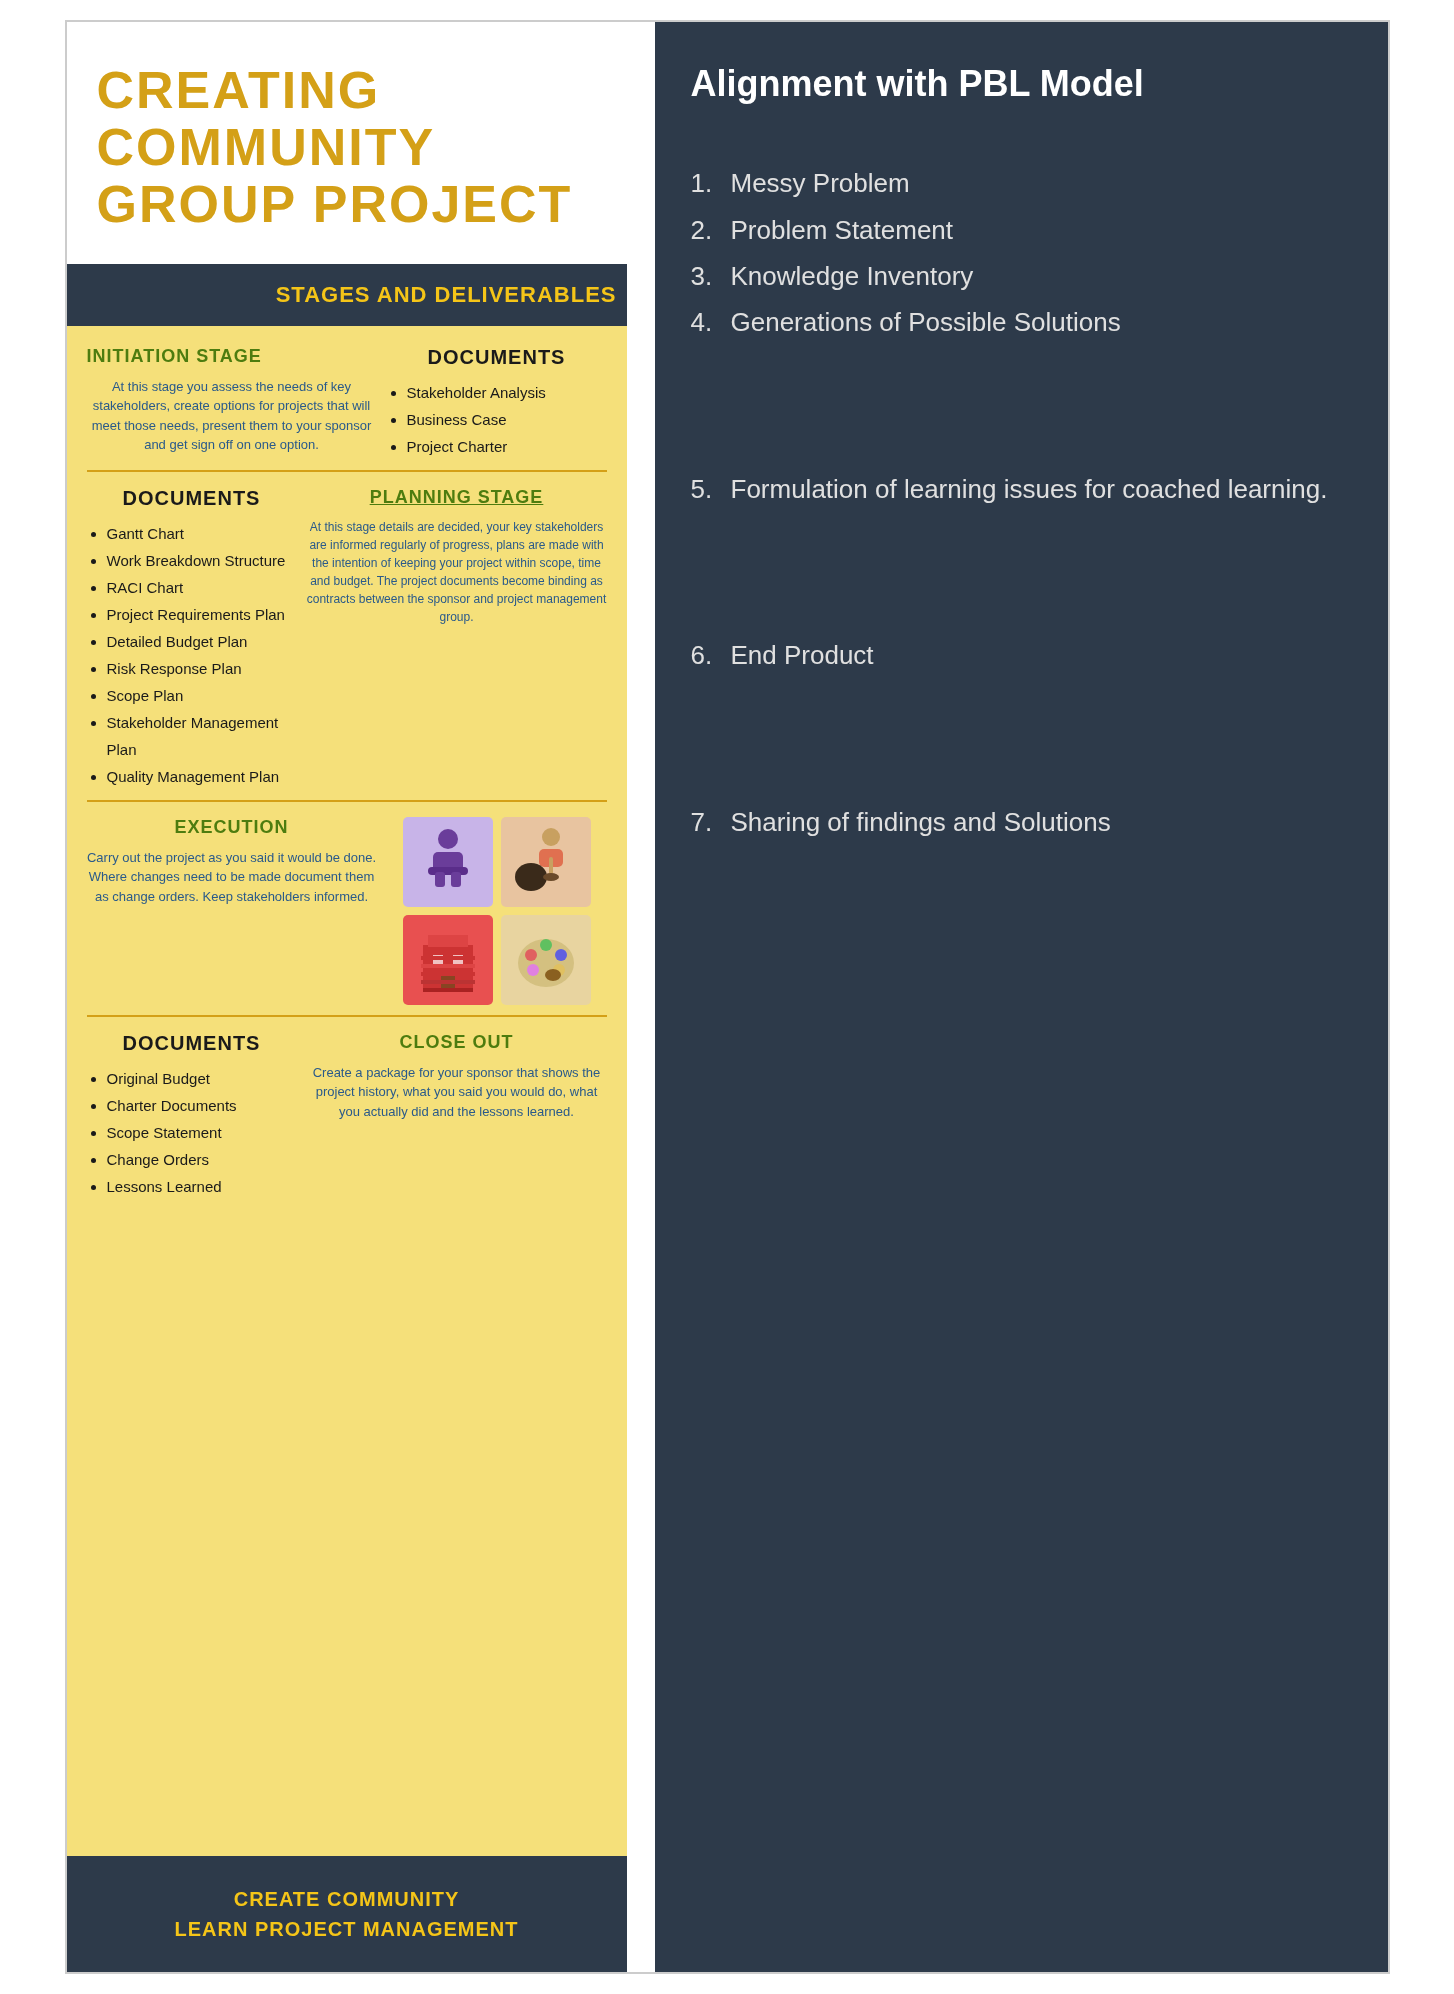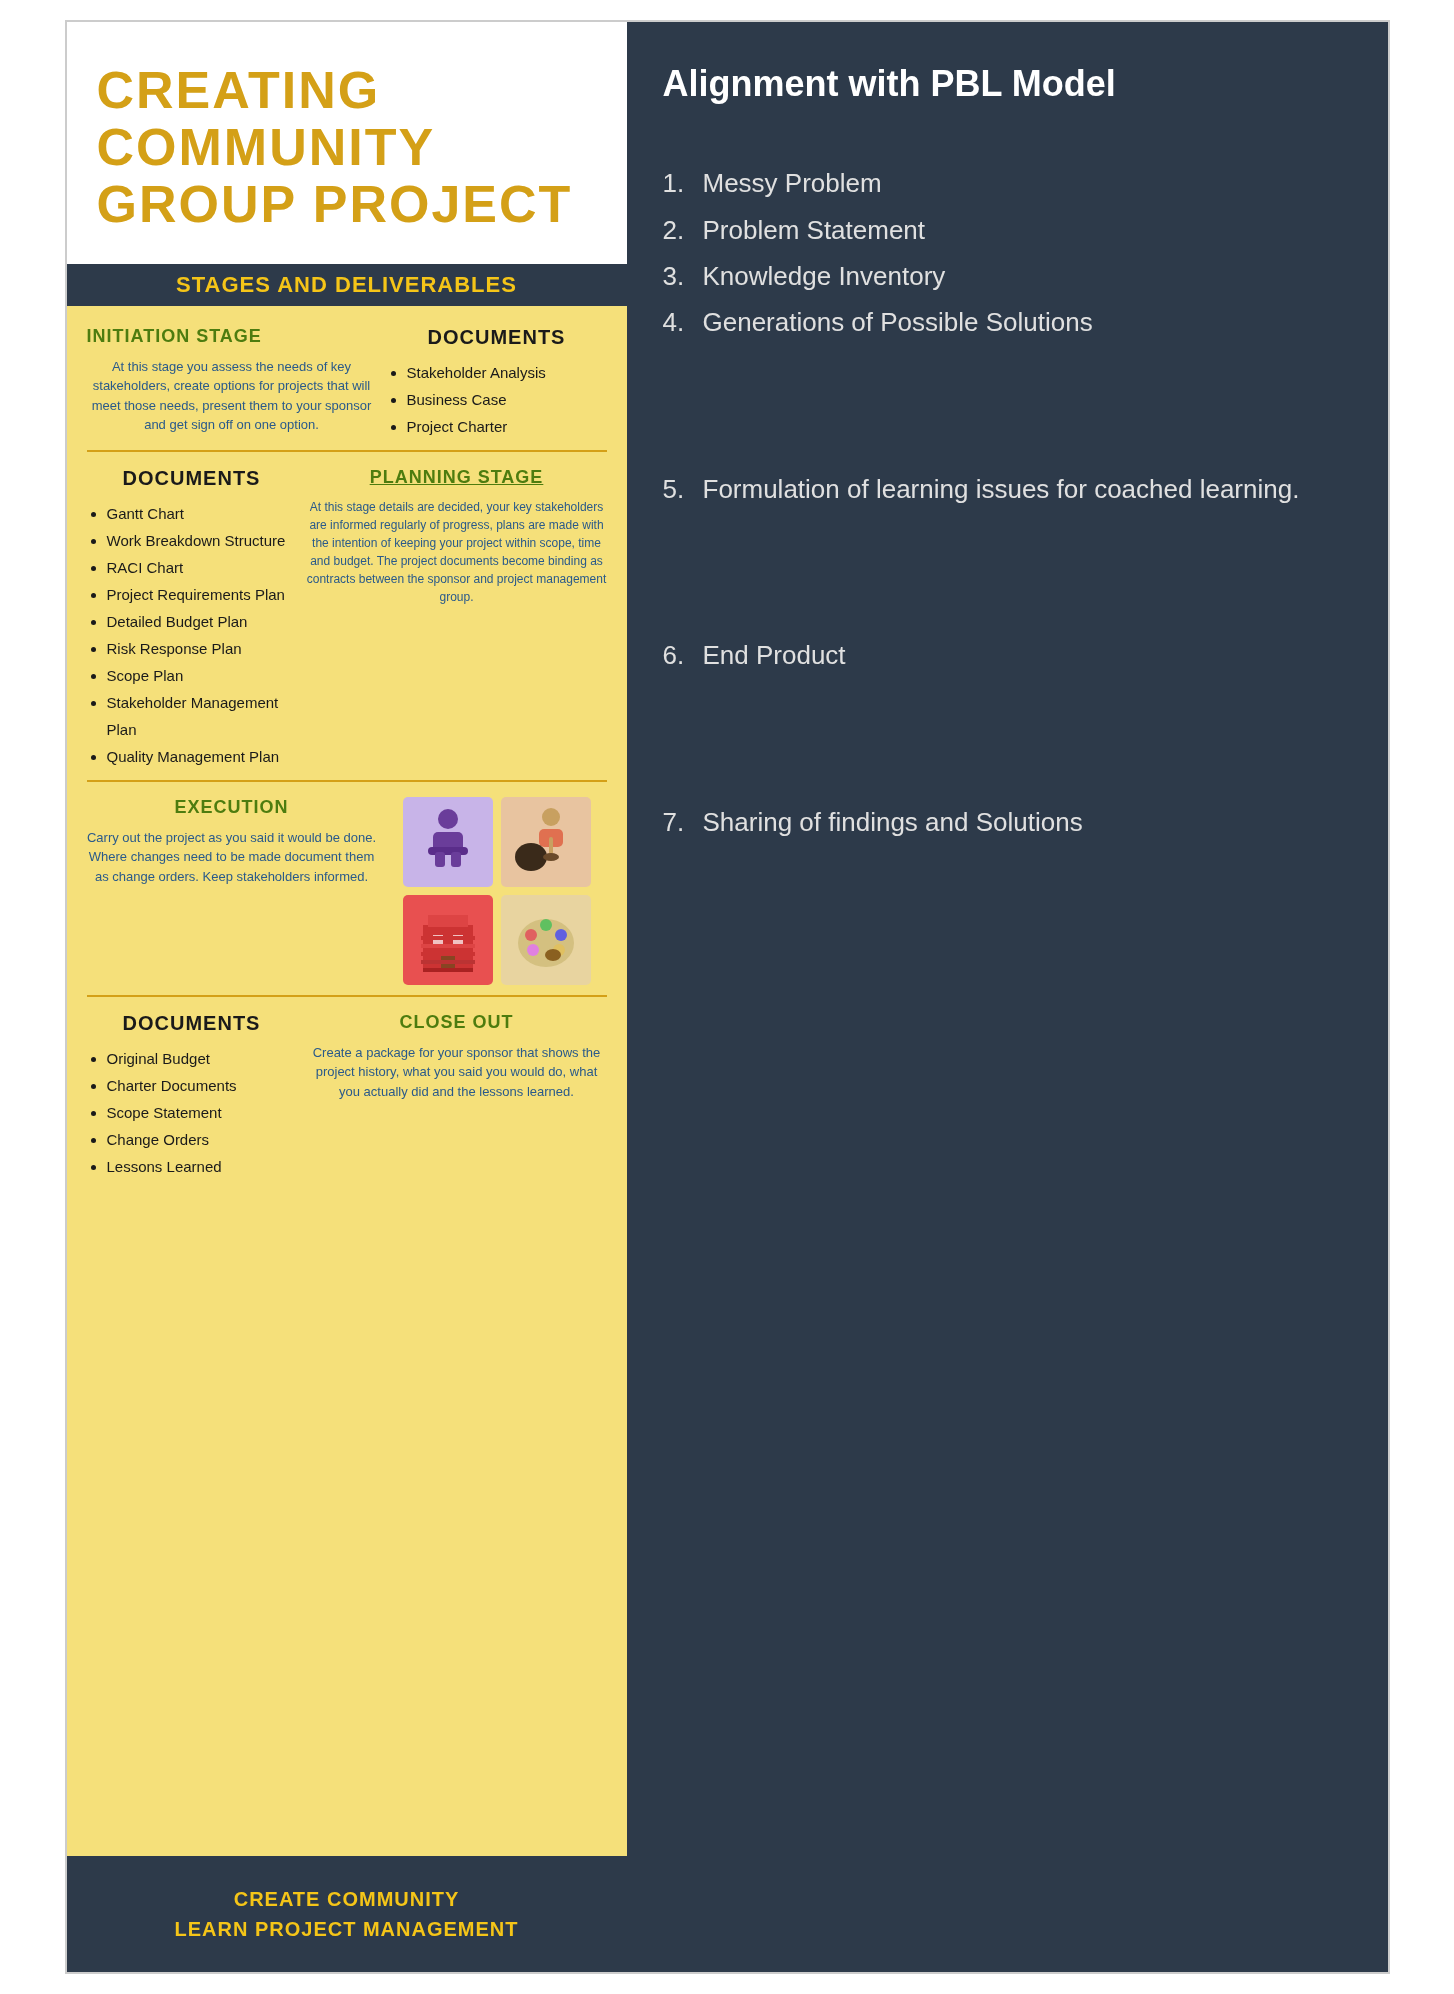--- a/index.html
+++ b/index.html
@@ -18,20 +18,21 @@
       align-items: flex-start;
       padding: 20px;
       background: #fff;
     }
     .page-container {
       width: 1325px;
       min-height: 1950px;
       border: 2px solid #ccc;
       display: flex;
       flex-direction: row;
+      gap: 28px;
     }
     
     .left-panel {
       width: 560px;
       min-height: 1950px;
       display: flex;
       flex-direction: column;
       background: #fff;
     }
     .title-section {
@@ -44,26 +45,26 @@
       font-size: 52px;
       font-weight: 900;
       color: #d4a017;
       text-transform: uppercase;
       line-height: 1.1;
       letter-spacing: 2px;
     }
     .stages-header {
       background: #2d3a4a;
       color: #f5c518;
-      text-align: center;
+      text-align: right;
       font-size: 22px;
       font-weight: 900;
       font-family: Arial Black, Arial, sans-serif;
       text-transform: uppercase;
-      padding: 8px 10px;
+      padding: 18px 10px;
       letter-spacing: 1px;
     }
     .content-area {
       flex: 1;
       background: #f5e07a;
       display: flex;
       flex-direction: column;
     }
     
     .initiation-section {

